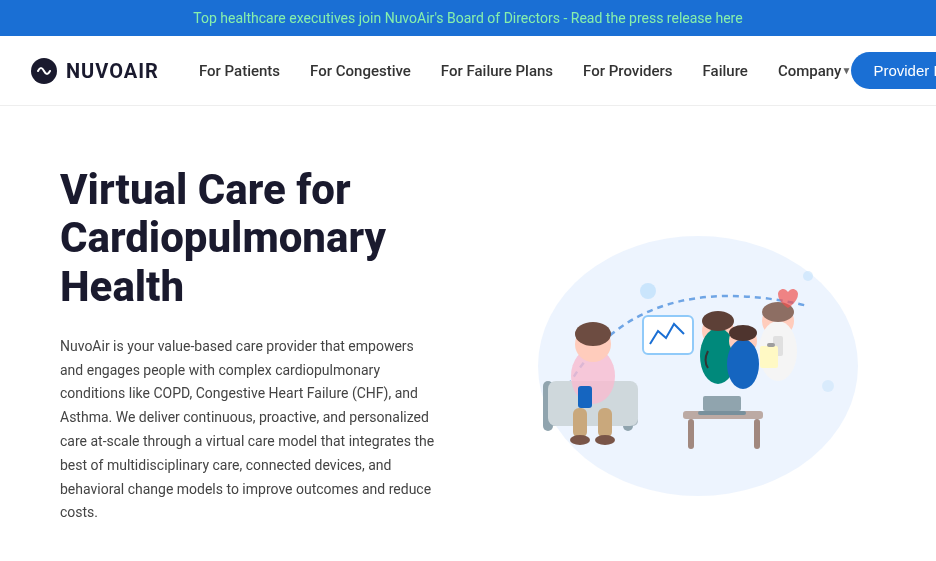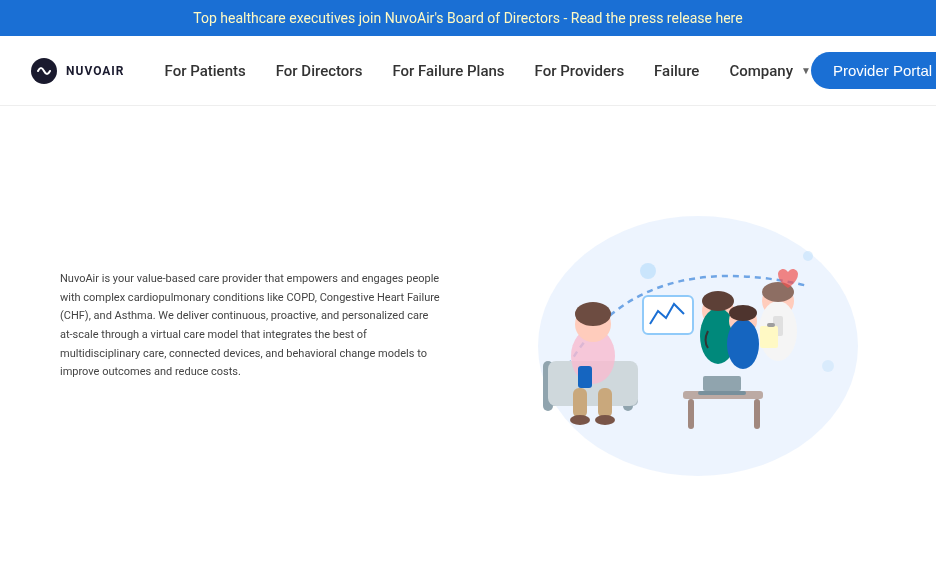--- a/index.html
+++ b/index.html
@@ -1,21 +1,21 @@
 <!DOCTYPE html>
 <html><head>
   <meta charset="utf-8">
   <style>
     * { margin: 0; padding: 0; box-sizing: border-box; }
     body { font-family: -apple-system, BlinkMacSystemFont, 'Segoe UI', Roboto, sans-serif; background: #fff; width: 936px; overflow-x: hidden; }
 
     
     .top-banner {
       background: #1a6fd4;
-      color: #fef9c3;
+      color: #86efac;
       text-align: center;
       padding: 10px 20px;
       font-size: 14px;
       font-weight: 400;
     }
 
     
     nav {
       display: flex;
       align-items: center;
@@ -29,21 +29,21 @@
       align-items: center;
       gap: 8px;
       margin-right: 40px;
       text-decoration: none;
     }
     .logo-icon {
       width: 28px;
       height: 28px;
     }
     .logo-text {
-      font-size: 12px;
+      font-size: 20px;
       font-weight: 700;
       color: #1a1a2e;
       text-transform: uppercase;
       letter-spacing: 1px;
     }
     .nav-links {
       display: flex;
       align-items: center;
       gap: 30px;
       flex: 1;
@@ -51,21 +51,21 @@
     .nav-link {
       color: #333;
       text-decoration: none;
       font-size: 15px;
       font-weight: 500;
       white-space: nowrap;
     }
     .nav-link.has-dropdown {
       display: flex;
       align-items: center;
-      gap: 8px;
+      gap: 0;
     }
     .dropdown-arrow {
       font-size: 10px;
       color: #666;
     }
     .provider-btn {
       background: #1a6fd4;
       color: #fff;
       border: none;
       border-radius: 25px;
@@ -90,21 +90,21 @@
       max-width: 420px;
     }
     .hero-title {
       font-size: 42px;
       font-weight: 800;
       color: #1a1a2e;
       line-height: 1.15;
       margin-bottom: 24px;
     }
     .hero-desc {
-      font-size: 11px;
+      font-size: 14px;
       color: #444;
       line-height: 1.7;
       max-width: 380px;
     }
     .hero-image {
       flex: 1;
       display: flex;
       justify-content: center;
       align-items: center;
       position: relative;
@@ -121,34 +121,35 @@
 <nav>
   <a class="logo" href="#">
     <svg class="logo-icon" viewBox="0 0 28 28" fill="none" xmlns="http://www.w3.org/2000/svg">
       <ellipse cx="14" cy="14" rx="13" ry="13" fill="#1a1a2e"></ellipse>
       <path d="M8 14 Q11 8, 14 14 Q17 20, 20 14" stroke="white" stroke-width="2" fill="none" stroke-linecap="round"></path>
     </svg>
     <span class="logo-text">NUVOAIR</span>
   </a>
   <div class="nav-links">
     <a class="nav-link" href="#">For Patients</a>
-    <a class="nav-link" href="#">For Directors</a>
+    <a class="nav-link" href="#">For Congestive</a>
     <a class="nav-link" href="#">For Failure Plans</a>
     <a class="nav-link" href="#">For Providers</a>
     <a class="nav-link" href="#">Failure</a>
     <a class="nav-link has-dropdown" href="#">
       <span>Company</span>
       <span class="dropdown-arrow">▼</span>
     </a>
   </div>
   <button class="provider-btn">Provider Portal</button>
 </nav>
 
 <section class="hero">
   <div class="hero-content">
+    <h1 class="hero-title">Virtual Care for Cardiopulmonary Health</h1>
     <p class="hero-desc">NuvoAir is your value-based care provider that empowers and engages people with complex cardiopulmonary conditions like COPD, Congestive Heart Failure (CHF), and Asthma. We deliver continuous, proactive, and personalized care at-scale through a virtual care model that integrates the best of multidisciplinary care, connected devices, and behavioral change models to improve outcomes and reduce costs.</p>
   </div>
   <div class="hero-image">
 
     <svg width="380" height="320" viewBox="0 0 380 320" xmlns="http://www.w3.org/2000/svg">
 
       <ellipse cx="210" cy="180" rx="160" ry="130" fill="#dbeafe" opacity="0.5"></ellipse>
 
       <path d="M80 200 Q150 80, 320 120" stroke="#1a6fd4" stroke-width="2.5" fill="none" stroke-dasharray="6,5" opacity="0.6"></path>
 

